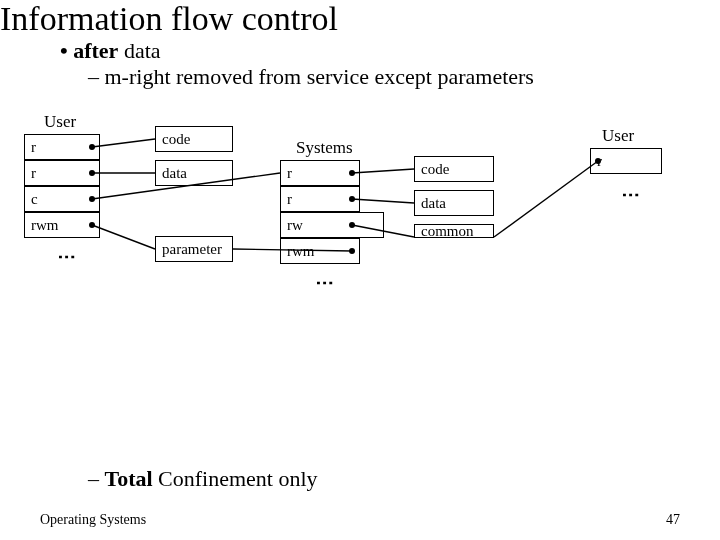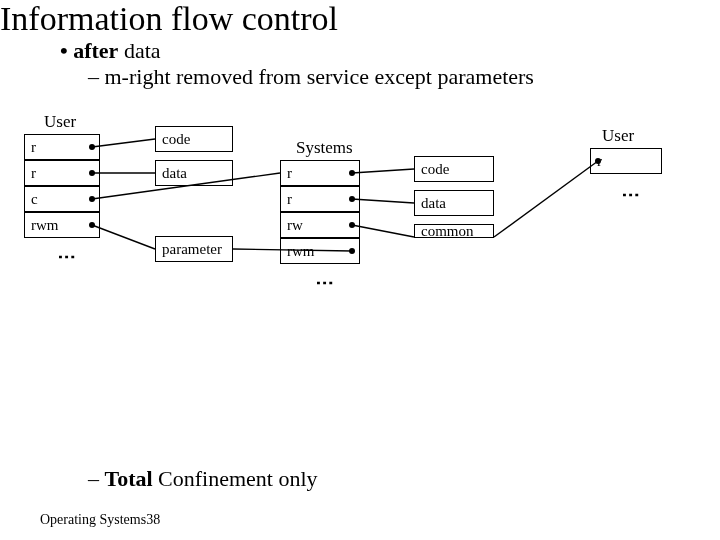--- a/index.html
+++ b/index.html
@@ -49,20 +49,21 @@
     position: absolute;
     font-size: 18px;
     font-weight: bold;
     letter-spacing: 2px;
   }
   .footer {
     position: absolute;
     bottom: 12px;
     left: 0; right: 0;
     display: flex;
+    justify-content: space-between;
     padding: 0 40px;
     font-size: 14px;
   }
   .bottom-bullet {
     position: absolute;
     left: 60px;
     bottom: 48px;
     font-size: 22px;
   }
   svg.conn {
@@ -94,21 +95,21 @@
   <div class="cell" style="left:24px; top:106px; width:76px; height:26px;">rwm</div>
   <div class="vdots" style="left:56px; top:142px; writing-mode: vertical-rl;">⋮</div>
 
   <div class="cell" style="left:155px; top:20px; width:78px; height:26px;">code</div>
   <div class="cell" style="left:155px; top:54px; width:78px; height:26px;">data</div>
   <div class="cell" style="left:155px; top:130px; width:78px; height:26px;">parameter</div>
 
   <div class="col-label" style="left:296px; top:32px;">Systems</div>
   <div class="cell" style="left:280px; top:54px; width:80px; height:26px;">r</div>
   <div class="cell" style="left:280px; top:80px; width:80px; height:26px;">r</div>
-  <div class="cell" style="left:280px; top:106px; width:80px; height:26px;">rw</div>
+  <div class="cell" style="left:280px; top:106px; width:104px; height:26px;">rw</div>
   <div class="cell" style="left:280px; top:132px; width:80px; height:26px;">rwm</div>
   <div class="vdots" style="left:314px; top:168px; writing-mode: vertical-rl;">⋮</div>
 
   <div class="cell" style="left:414px; top:50px; width:80px; height:26px;">code</div>
   <div class="cell" style="left:414px; top:84px; width:80px; height:26px;">data</div>
   <div class="cell" style="left:414px; top:118px; width:80px; height:14px;">common</div>
 
   <div class="col-label" style="left:602px; top:20px;">User</div>
   <div class="cell" style="left:590px; top:42px; width:72px; height:26px;">r</div>
   <div class="vdots" style="left:620px; top:80px; writing-mode: vertical-rl;">⋮</div>
@@ -139,14 +140,14 @@
 </div>
 
 <div class="bottom-bullet">
   <span class="bullet-l2" style="padding-left:28px;">
     <span class="bold-lead">Total</span><span> Confinement only</span>
   </span>
 </div>
 
 <div class="footer">
   <span>Operating Systems</span>
-  <span>38</span>
+  <span>47</span>
 </div>
 
 </body></html>

